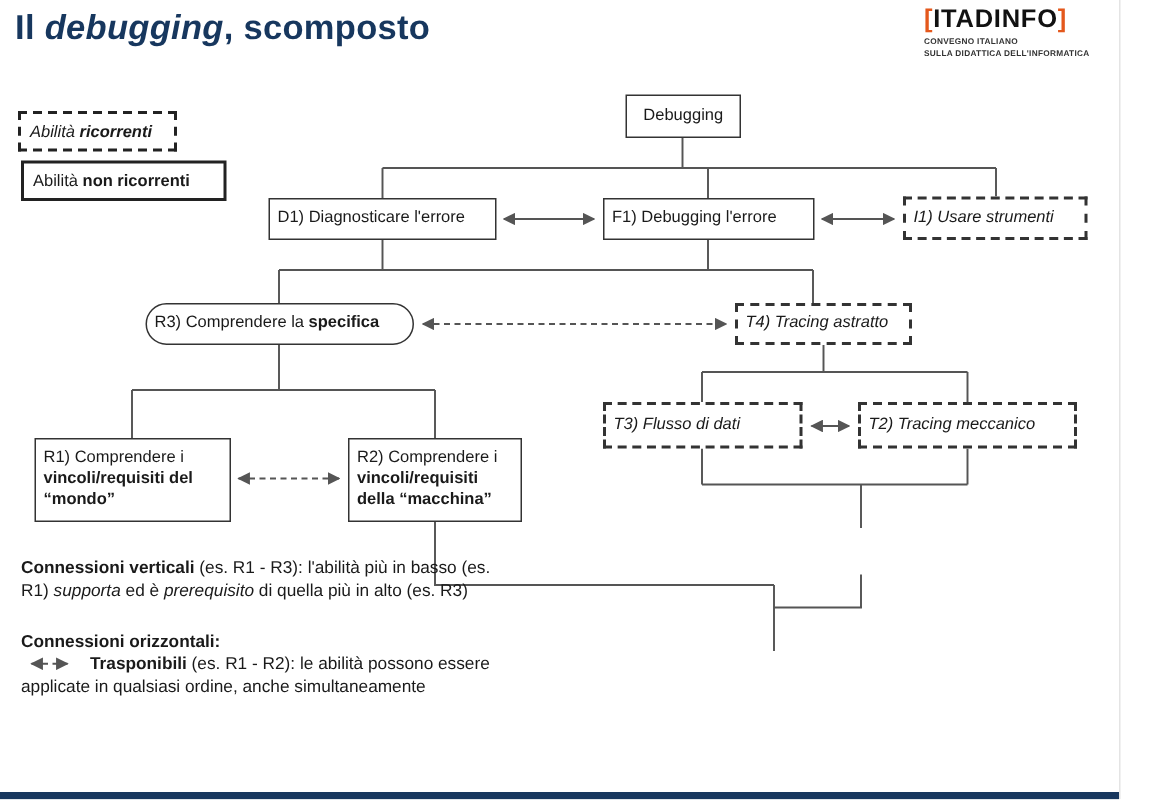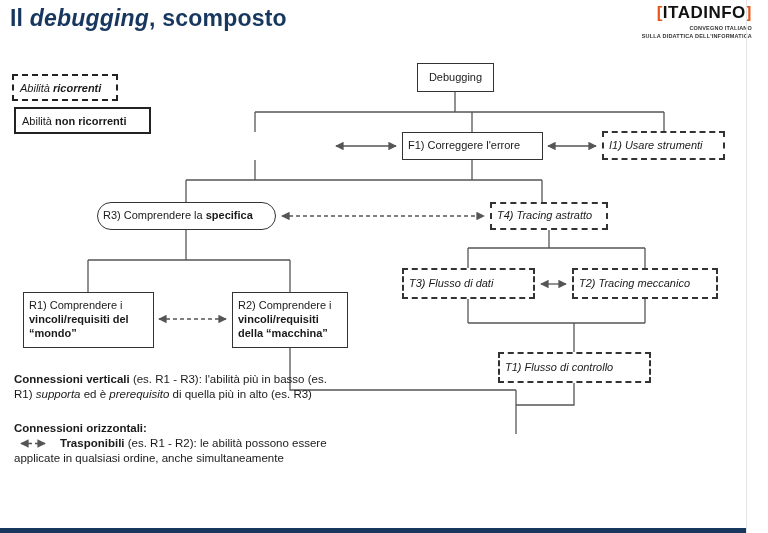--- a/index.html
+++ b/index.html
@@ -3,21 +3,21 @@
 <meta charset="utf-8">
 <style>
   * { margin:0; padding:0; box-sizing:border-box; }
   html,body { background:#ffffff; }
   body { font-family:"Liberation Sans", sans-serif; color:#1a1a1a; }
   .slide { position:relative; width:768px; height:533px; background:#fff; overflow:hidden; }
 
   .page-title { position:absolute; left:10px; top:5px; font-size:23px; font-weight:bold; color:#17375e; letter-spacing:0.2px; }
   .page-title em { font-style:italic; }
 
-  .logo { position:absolute; left:632px; top:3px; width:120px; text-align:right; }
+  .logo { position:absolute; left:616px; top:3px; width:120px; text-align:left; }
   .logo .wordmark { font-size:17px; font-weight:bold; color:#111; letter-spacing:0.5px; white-space:nowrap; }
   .logo .bracket { color:#e4581c; font-weight:bold; }
   .logo .tagline { margin-top:1px; font-size:5.5px; font-weight:bold; color:#333; line-height:1.5; letter-spacing:0.2px; }
 
   .node { position:absolute; display:flex; align-items:center; padding:2px 5px; font-size:11px; line-height:1.25; background:#fff; }
   .node.solid  { border:1.5px solid #333; }
   .node.dashed { border:2px dashed #333; font-style:italic; }
   .node.center { justify-content:center; }
   .node b { font-weight:bold; }
 
@@ -101,23 +101,26 @@
     <span><span>Abilità </span><b>non ricorrenti</b></span>
   </div>
   <div class="legend-box dashed" style="left:12px; top:74px; width:106px; height:27px;">
     <span><span>Abilità </span><b>ricorrenti</b></span>
   </div>
 
   <div class="node solid center" style="left:417px; top:63px; width:77px; height:29px;">
     <span>Debugging</span>
   </div>
 
+  <div class="node solid" style="left:179px; top:132px; width:152px; height:28px;">
+    <span>D1) Diagnosticare l'errore</span>
+  </div>
 
   <div class="node solid" style="left:402px; top:132px; width:141px; height:28px;">
-    <span>F1) Correggere l'errore</span>
+    <span>F1) Debugging l'errore</span>
   </div>
 
   <div class="node dashed" style="left:602px; top:131px; width:123px; height:29px;">
     <span>I1) Usare strumenti</span>
   </div>
 
   <div class="node solid" style="left:97px; top:202px; width:179px; height:28px;border-radius:14px;">
     <span><span>R3) Comprendere la </span><b>specifica</b></span>
   </div>
 
@@ -142,23 +145,20 @@
   </div>
 
   <div class="node solid" style="left:232px; top:292px; width:116px; height:56px;">
     <span class="multiline">
       <div>R2) Comprendere i</div>
       <div style="font-weight:bold;">vincoli/requisiti</div>
       <div style="font-weight:bold;">della “macchina”</div>
     </span>
   </div>
 
-  <div class="node dashed" style="left:498px; top:352px; width:153px; height:31px;">
-    <span>T1) Flusso di controllo</span>
-  </div>
 
 
   <div class="notes">
     <p><b>Connessioni verticali</b><span> (es. R1 - R3): l'abilità più in basso (es. R1) </span><i>supporta</i><span> ed è </span><i>prerequisito</i><span> di quella più in alto (es. R3)</span></p>
 
     <p class="heading2">Connessioni orizzontali:</p>
 
 
     <p class="item"><svg class="inline-arrow" width="38" height="9">
           <path class="conn dash" d="M7 4.5 H31" marker-start="url(#arr)" marker-end="url(#arr)"></path>

